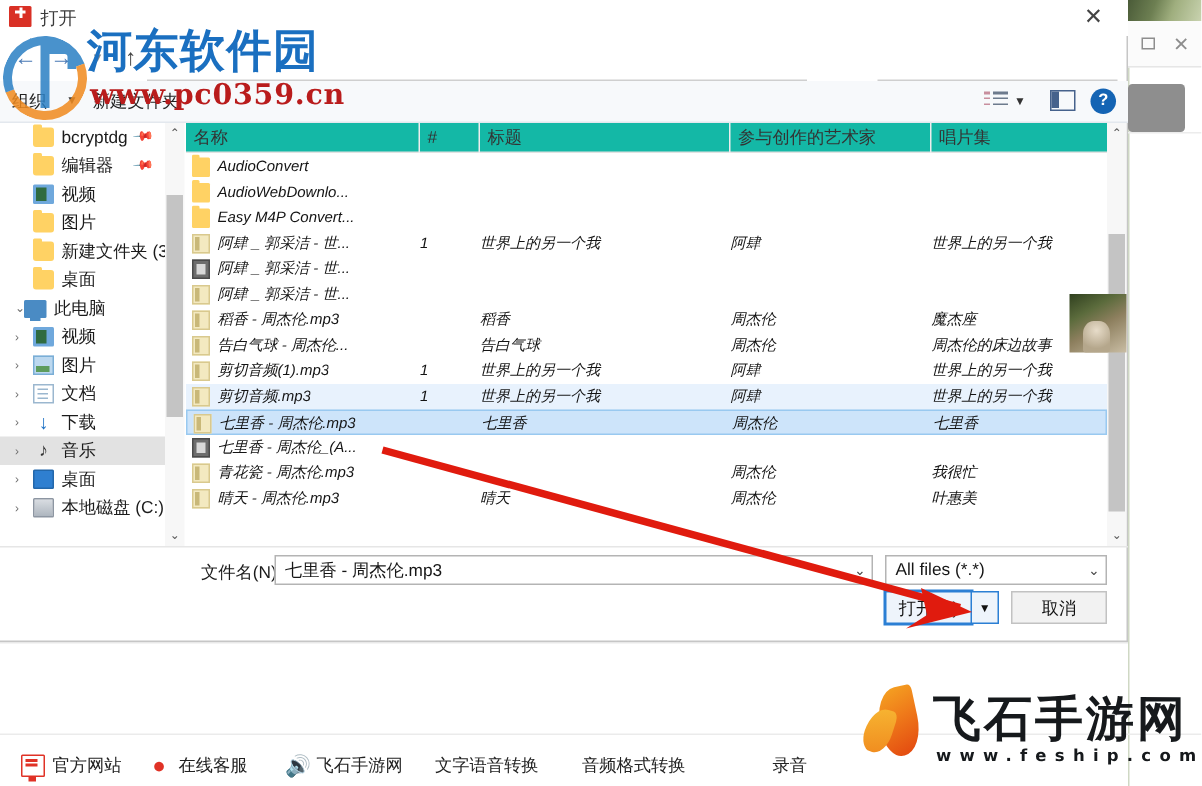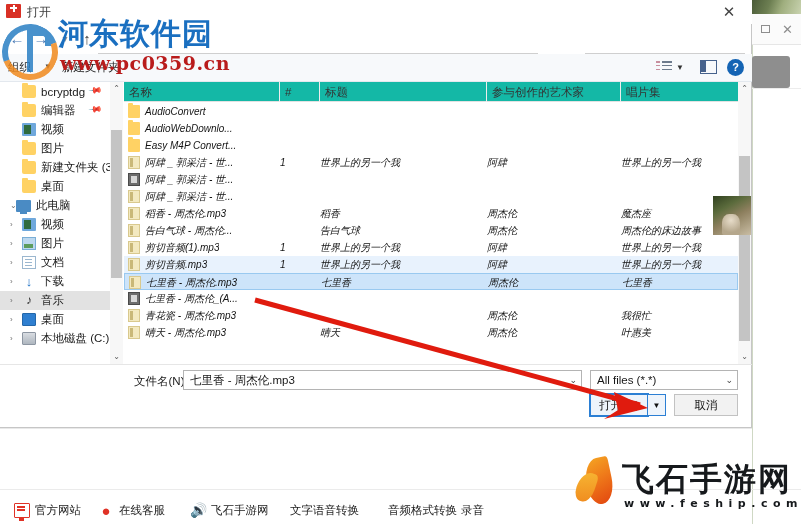--- a/index.html
+++ b/index.html
@@ -685,21 +685,21 @@
   <div class="tool" style="left:190px">
     <span class="tool-ico ti-merge">🔊</span>
     <span>飞石手游网</span>
   </div>
   <div class="tool" style="left:290px">
     <span>文字语音转换</span>
   </div>
   <div class="tool" style="left:388px">
     <span>音频格式转换</span>
   </div>
-  <div class="tool" style="left:461px">
+  <div class="tool" style="left:515px">
     <span>录音</span>
   </div>
 
   <div class="wm-top">
     <div class="wm-circle">
       <div class="wm-ring"></div>
         <div class="wm-bar"></div>
         <div class="wm-hook"></div>
     </div>
     <div class="wm-title">河东软件园</div>

